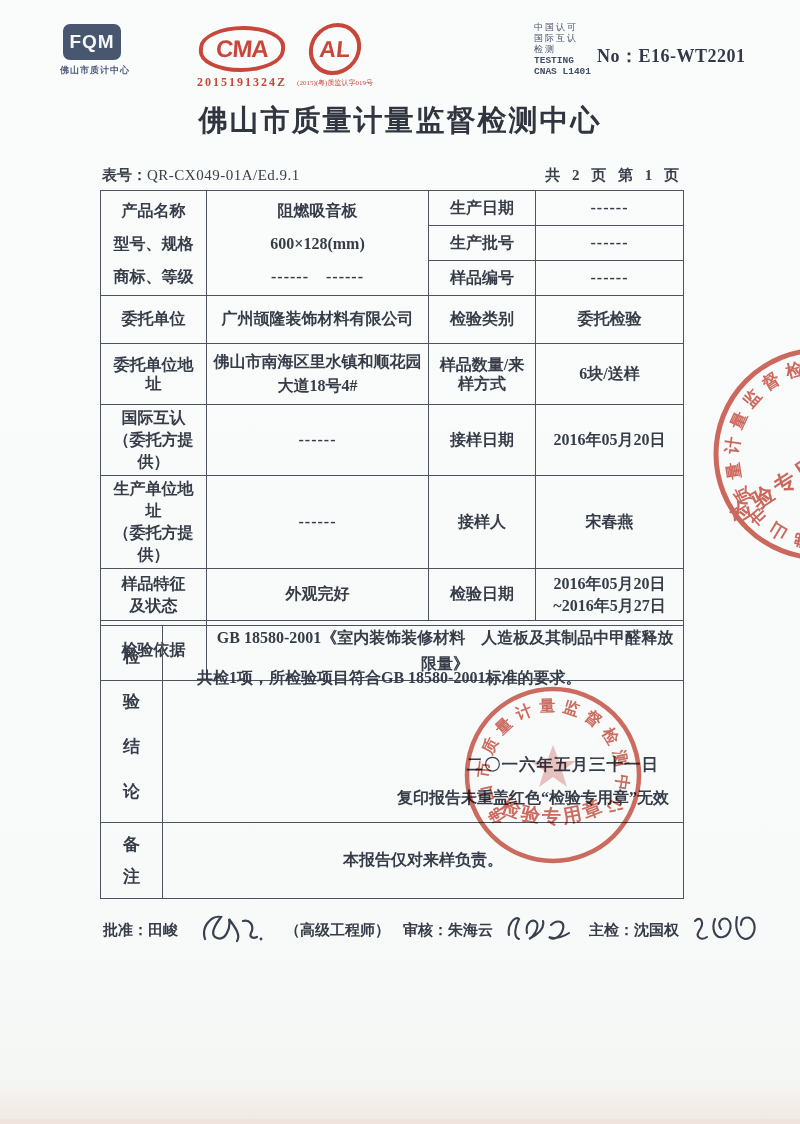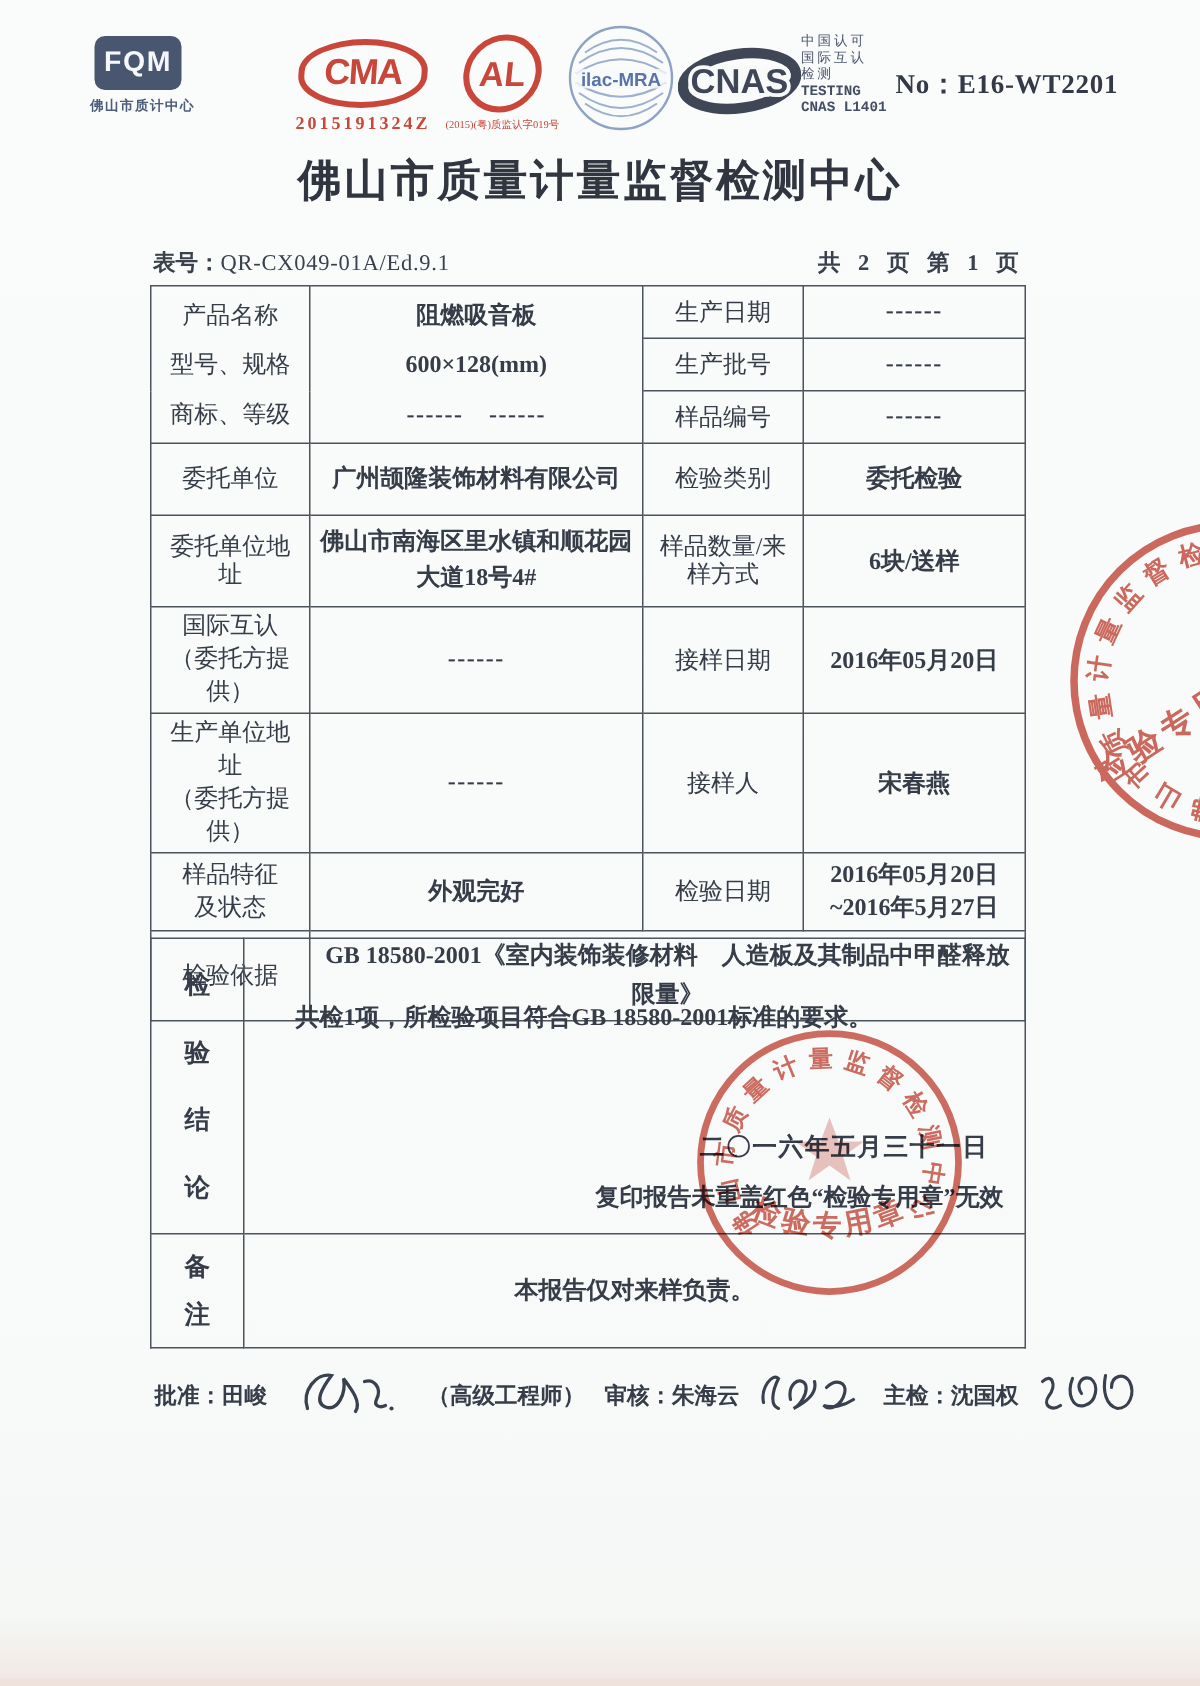--- a/index.html
+++ b/index.html
@@ -42,21 +42,21 @@
     font-size:31px; font-weight:bold; letter-spacing:18px; text-indent:18px; color:#30353f; }
   .meta { position:absolute; top:166px; left:100px; width:583px; font-size:15px; color:#3a404c; }
   .meta .fno { position:absolute; left:2px; top:0; font-weight:bold; }
   .meta .fno .v { font-weight:normal; letter-spacing:.5px; }
   .meta .pgs { position:absolute; right:0; top:0; letter-spacing:4px; font-weight:bold; }
   
   table { border-collapse:collapse; table-layout:fixed; }
   .tbl { position:absolute; left:100px; width:583px; }
   .tbl td { border:1.6px solid #4d535c; font-size:16px; vertical-align:middle;
     text-align:center; color:#363d49; padding:2px 6px; }
-  .lbl { font-weight:normal; }
+  .lbl { font-weight:bold; }
   .val { font-weight:bold; }
   .left { text-align:left; padding-left:12px; }
   .sm { font-size:15px; line-height:19px; }
   .lines div { line-height:33px; }
   .two div { line-height:22px; }
   .dash { letter-spacing:1px; }
   
   .vlabel { display:flex; flex-direction:column; justify-content:space-around; align-items:center;
     height:100%; font-weight:bold; font-size:17px; }
   .conc-cell { vertical-align:top; }
@@ -85,39 +85,20 @@
       <div class="fqm-box">FQM</div>
       <div class="fqm-cap">佛山市质计中心</div>
     </div>
     <div class="cma">
       <div class="cma-oval">CMA</div>
       <div class="cma-num">2015191324Z</div>
     </div>
     <div class="al">
       <div class="al-ring">AL</div>
       <div class="al-num">(2015)(粤)质监认字019号</div>
-    </div>
-    <div class="ilac">
-      <svg width="72" height="72" viewBox="0 0 72 72">
-        <circle cx="36" cy="36" r="34" fill="none" stroke="#8ea3c4" stroke-width="1.6"></circle>
-        <path d="M8,26 Q36,6 64,26" fill="none" stroke="#9db0cc" stroke-width="1.4"></path>
-        <path d="M12,19 Q36,2 60,19" fill="none" stroke="#9db0cc" stroke-width="1.4"></path>
-        <path d="M6,33 Q36,14 66,33" fill="none" stroke="#9db0cc" stroke-width="1.4"></path>
-        <path d="M8,46 Q36,66 64,46" fill="none" stroke="#9db0cc" stroke-width="1.4"></path>
-        <path d="M12,53 Q36,70 60,53" fill="none" stroke="#9db0cc" stroke-width="1.4"></path>
-        <path d="M6,39 Q36,58 66,39" fill="none" stroke="#9db0cc" stroke-width="1.4"></path>
-        <rect x="6" y="30" width="60" height="13" fill="#f6f9fb" opacity="0.8"></rect>
-        <text x="36" y="41" text-anchor="middle" font-size="12.5" font-weight="bold" font-family="Liberation Sans, sans-serif" fill="#5a73a8">ilac-MRA</text>
-      </svg>
-    </div>
-    <div class="cnas">
-      <svg width="82" height="52" viewBox="0 0 82 52">
-        <ellipse cx="41" cy="26" rx="38" ry="18" fill="none" stroke="#3f4757" stroke-width="7" transform="rotate(-8 41 26)"></ellipse>
-        <text x="41" y="34" text-anchor="middle" font-size="23" font-weight="bold" font-family="Liberation Sans, sans-serif" fill="#3f4757" stroke="#f8fafa" stroke-width="5" paint-order="stroke">CNAS</text>
-      </svg>
     </div>
     <div class="cnas-txt">
       <div>中国认可</div>
       <div>国际互认</div>
       <div>检测</div>
       <div class="b">TESTING</div>
       <div class="b">CNAS L1401</div>
     </div>
     <div class="repno"><span>No：</span><span>E16-WT2201</span></div>
   </div>

